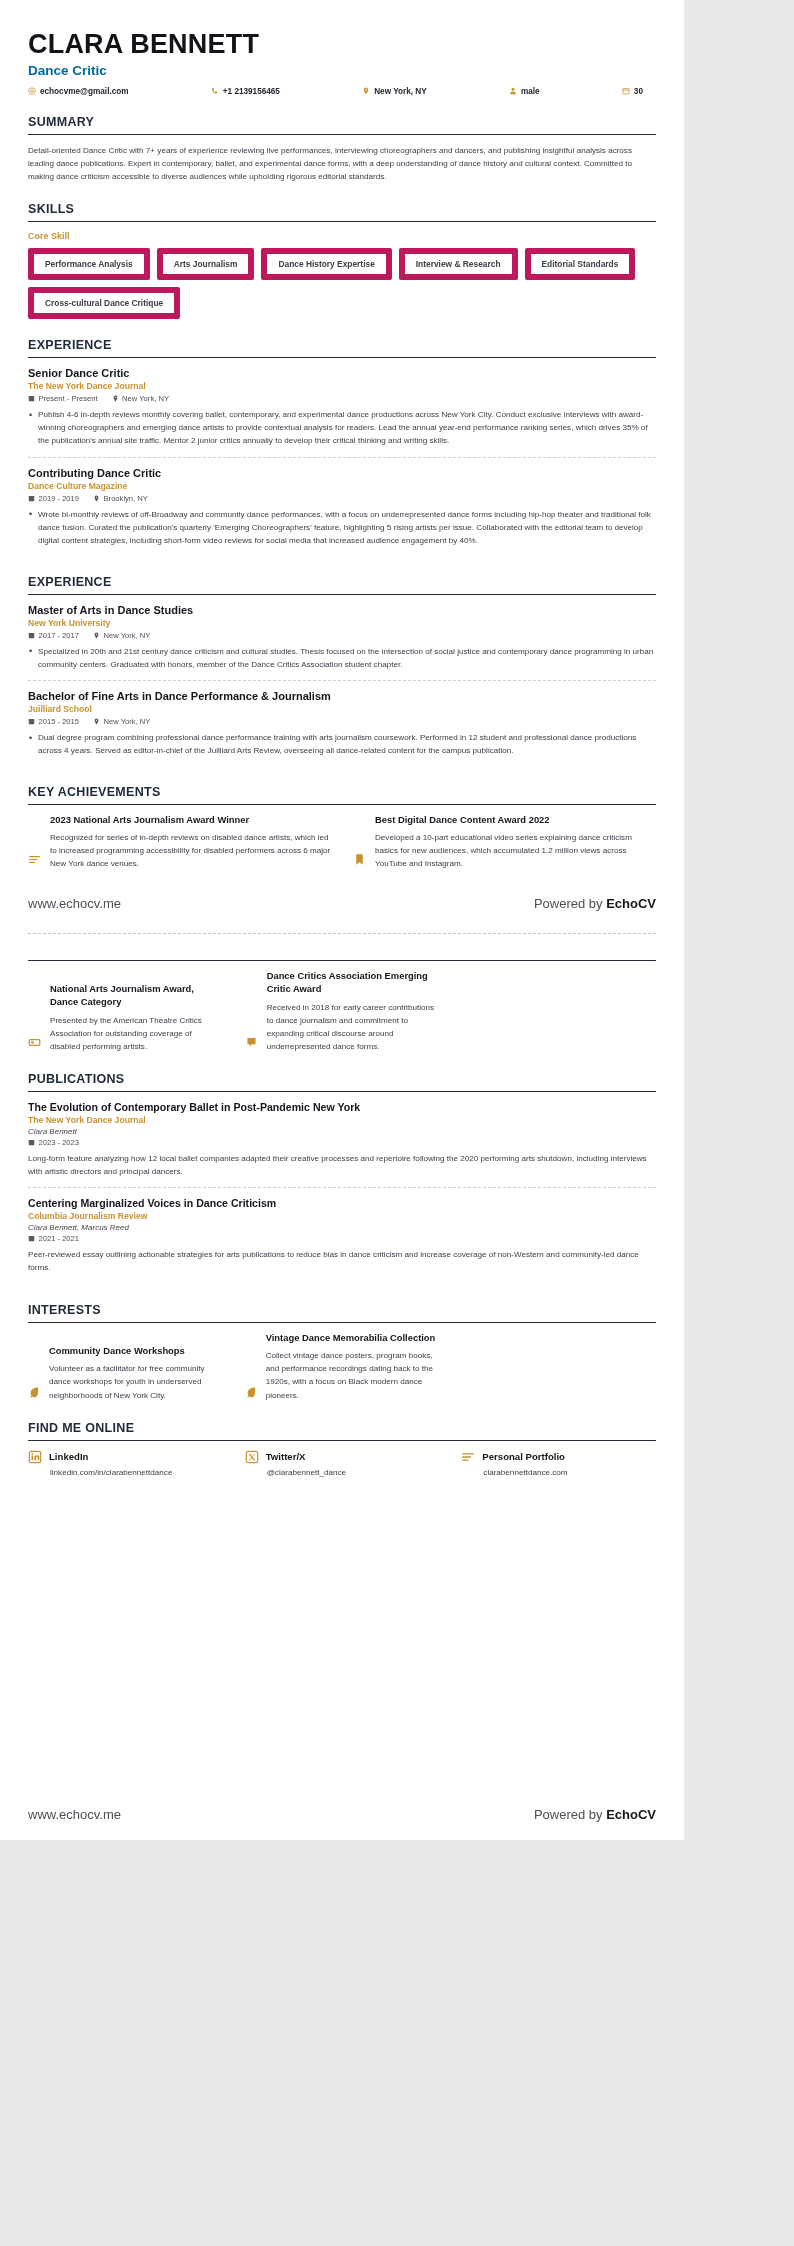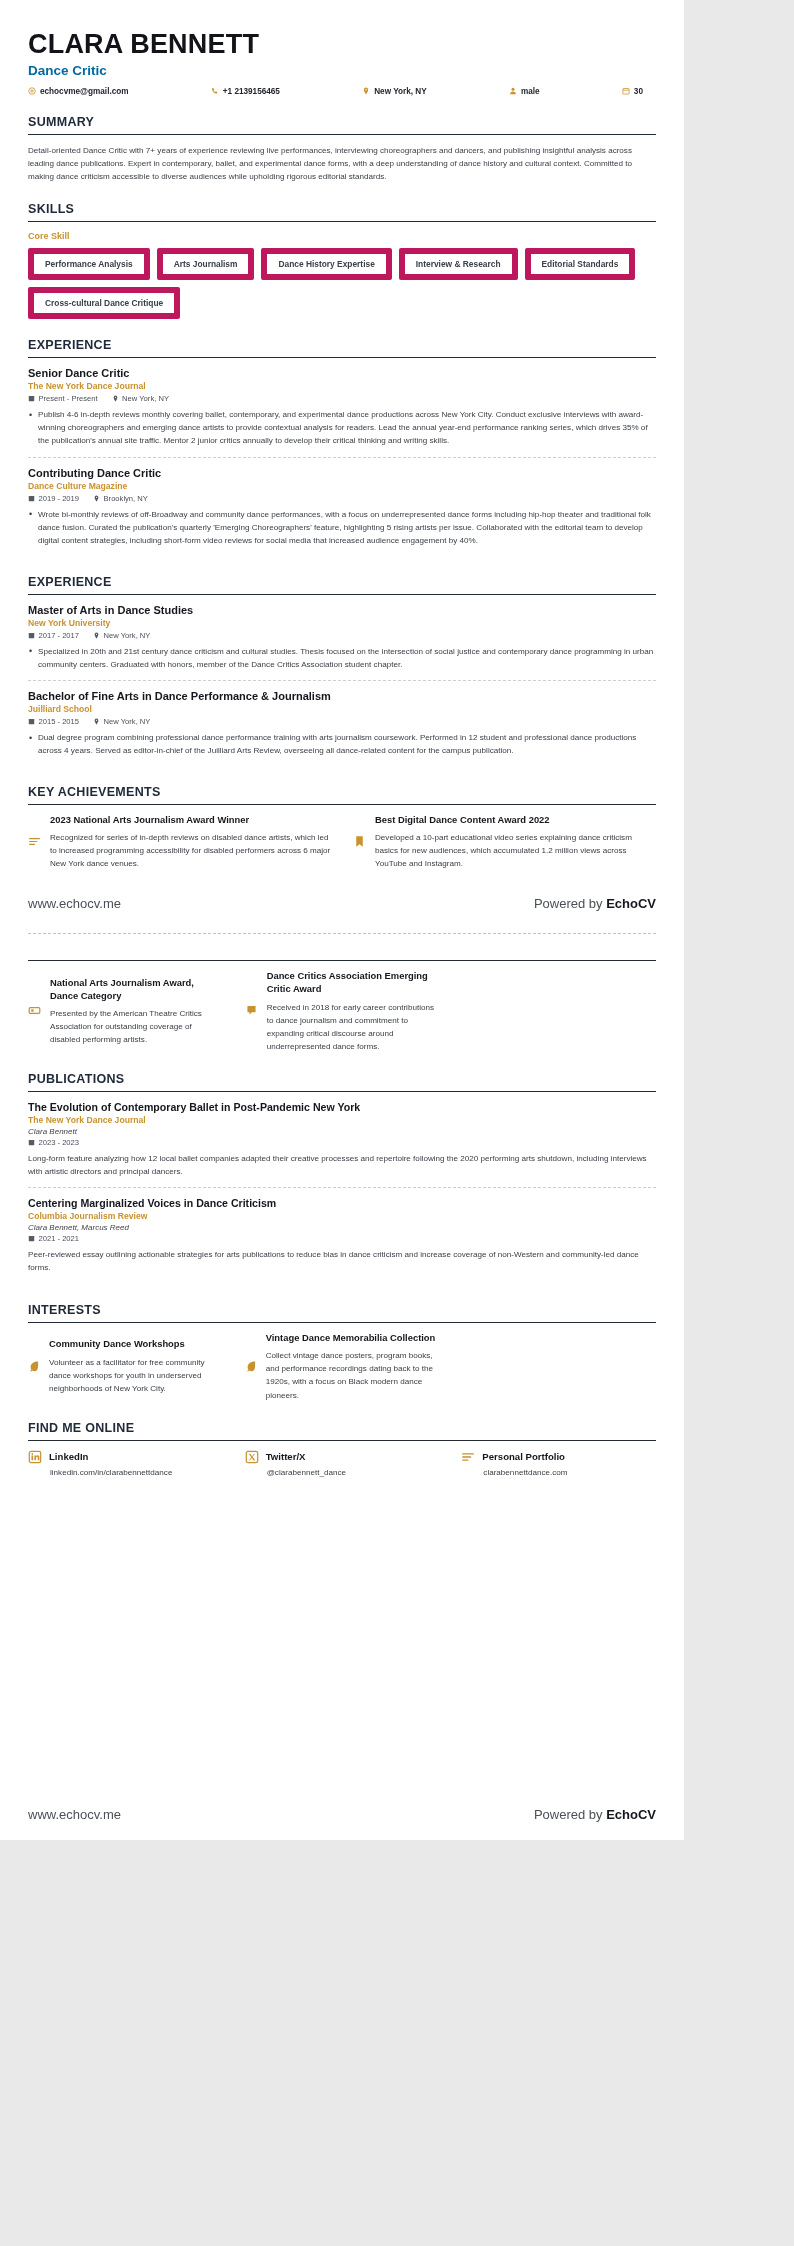--- a/index.html
+++ b/index.html
@@ -134,21 +134,21 @@
 
   
   .two-col {
     display: grid;
     grid-template-columns: 1fr 1fr;
     gap: 6px 22px;
   }
   .ach {
     display: flex;
     gap: 9px;
-    align-items: center;
+    align-items: flex-end;
   }
   .ach-ic { color: #c8922e; flex: 0 0 auto; padding-top: 1px; }
   .ach-title {
     font-size: 9.4px;
     font-weight: 700;
     color: #14171d;
     line-height: 1.35;
     margin-bottom: 4px;
   }
   .ach-desc {

